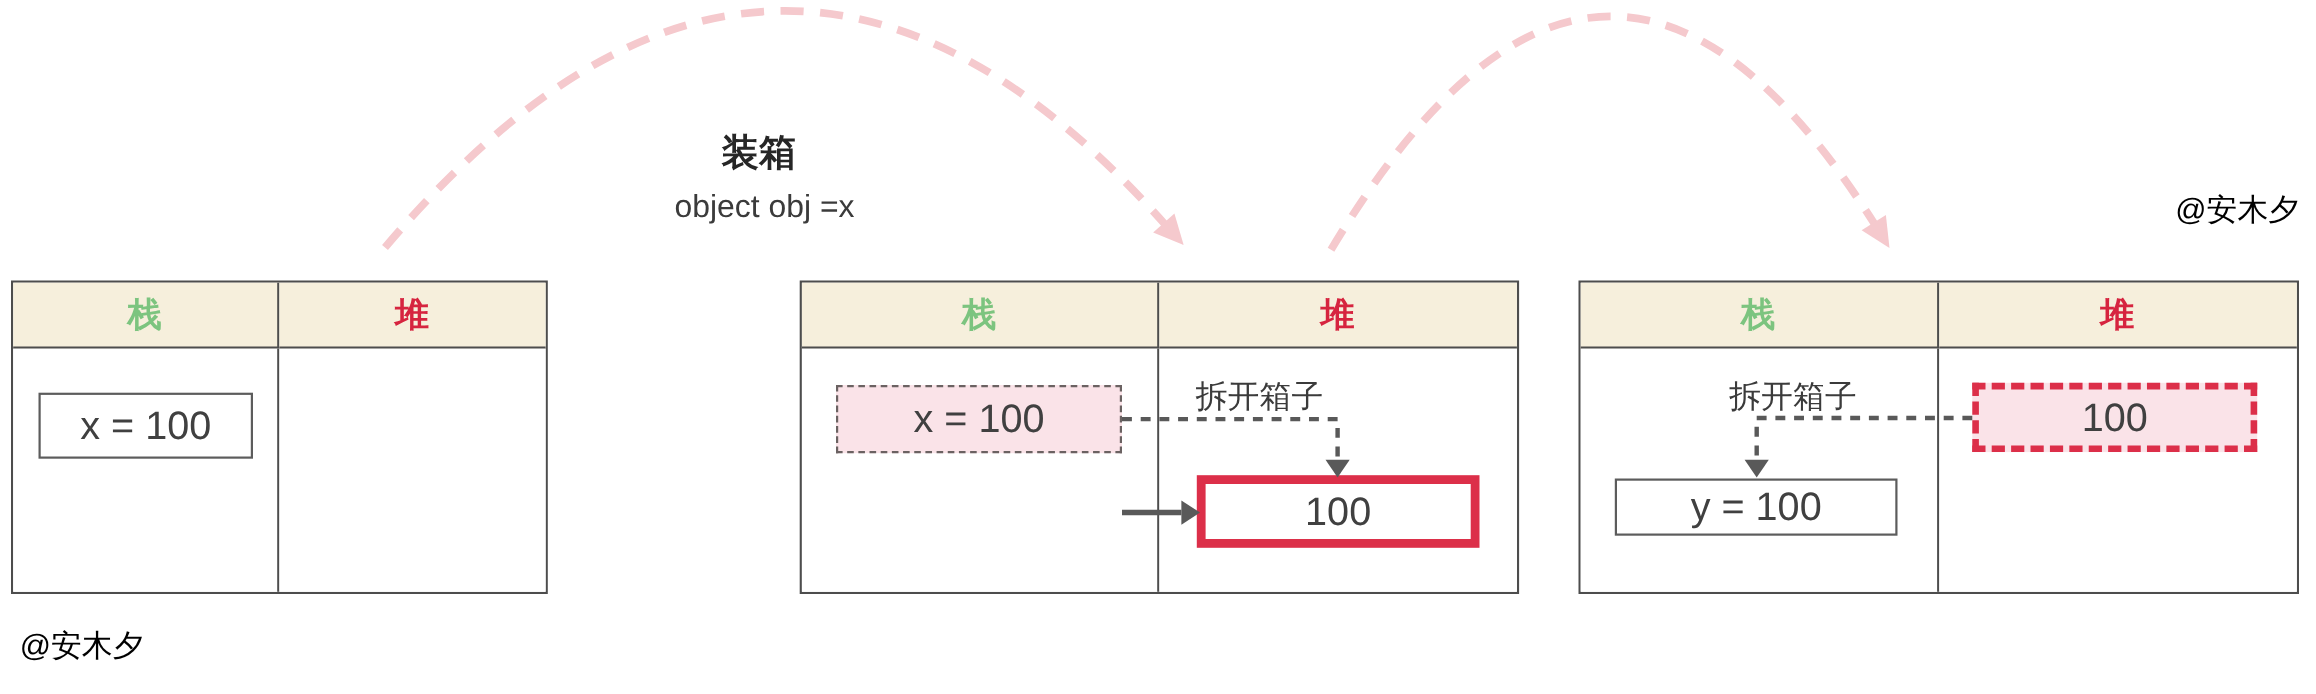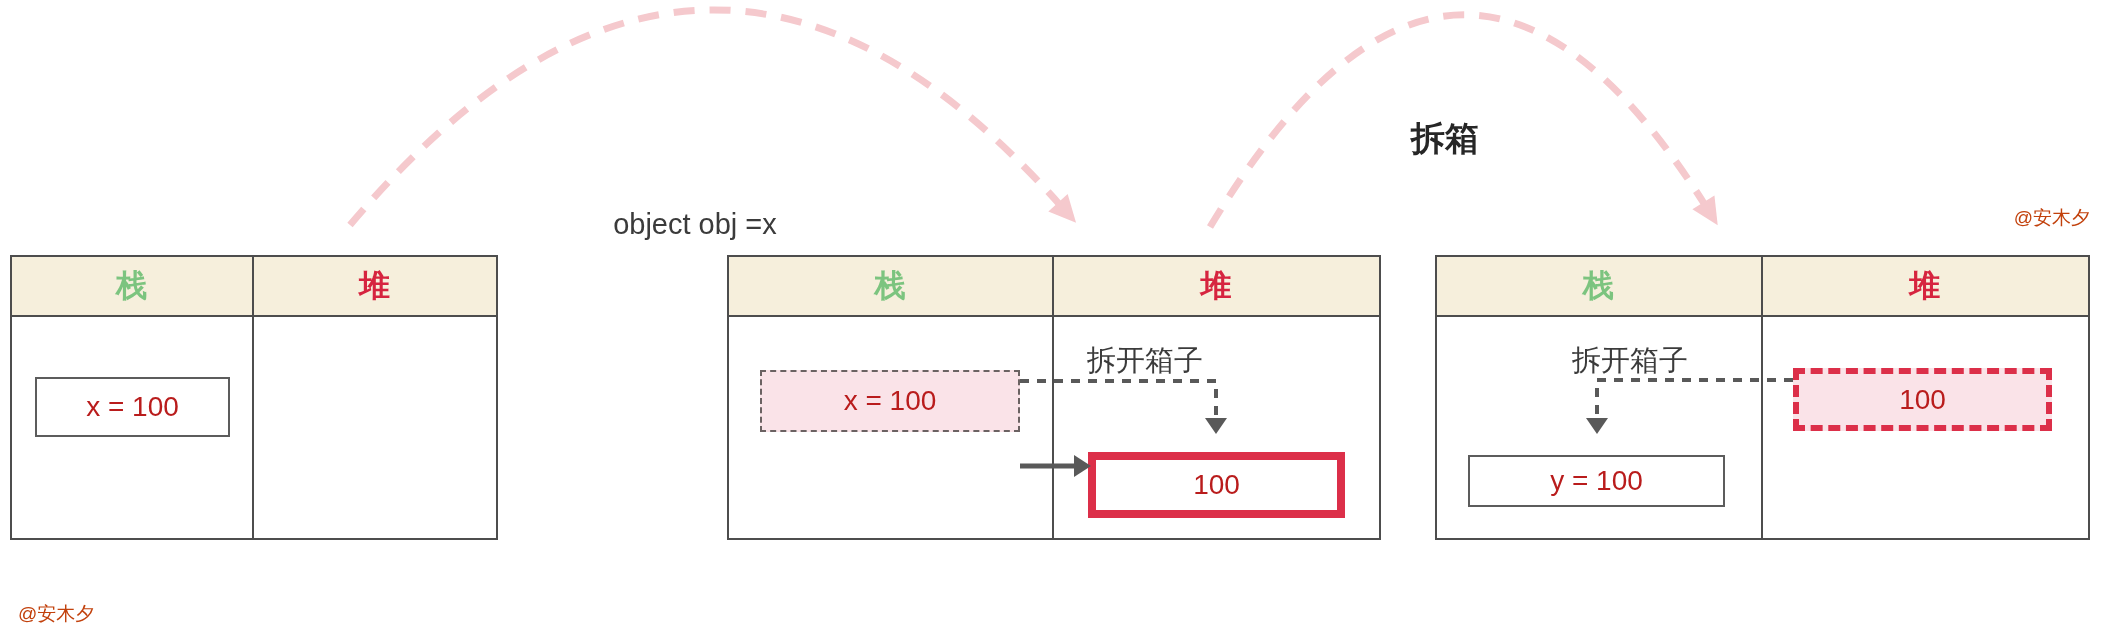--- a/index.html
+++ b/index.html
@@ -11,31 +11,31 @@
        display:grid;grid-template-columns:1fr 1fr;grid-template-rows:60px 1fr;}
   .hd{background:#f6efdc;border-bottom:2px solid #4d4d4d;display:flex;align-items:center;justify-content:center;
       font-weight:bold;font-size:31px;letter-spacing:1px;}
   .hd-stack{color:#7cc47f;border-right:2px solid #4d4d4d;}
   .hd-heap{color:#d6243f;}
   .cell{background:#ffffff;}
   .cell-stack{border-right:2px solid #4d4d4d;}
 
   
   .vbox{position:absolute;box-sizing:border-box;display:flex;align-items:center;justify-content:center;
-        font-size:28px;color:#b91c1c;background:#ffffff;z-index:2;margin-top:20px;}
+        font-size:36px;color:#404040;background:#ffffff;z-index:2;}
   .vbox-plain{border:2px solid #5c5c5c;}
   .vbox-pink-dashed{border:2px dashed #6b6262;background:#fae3e8;}
   .vbox-red{border:8px solid #dc2f49;}
   .vbox-red-dashed{border:6px dashed #dc2f49;background:#fae3e8;}
 
   
   .note{position:absolute;font-size:29px;color:#3b3b3b;text-align:center;z-index:2;}
   .flow-title{position:absolute;font-size:34px;font-weight:bold;color:#262626;text-align:center;z-index:2;}
-  .flow-code{position:absolute;font-size:29px;color:#3b3b3b;text-align:center;z-index:2;margin-top:36px;}
-  .wm{position:absolute;font-size:19px;color:#c2410c;z-index:2;margin-top:33px;}
+  .flow-code{position:absolute;font-size:29px;color:#3b3b3b;text-align:center;z-index:2;}
+  .wm{position:absolute;font-size:28px;color:#000000;z-index:2;}
 
   #overlay{position:absolute;left:0;top:0;z-index:5;pointer-events:none;}
 </style>
 </head>
 <body>
 
 <div id="canvas">
 
   <svg id="overlay" width="2105" height="631" viewBox="0 0 2105 631">
 
@@ -48,22 +48,22 @@
     <path d="M 1020 381 L 1216 381 L 1216 420" fill="none" stroke="#595959" stroke-width="4" stroke-dasharray="9 8"></path>
     <polygon points="1205,418 1227,418 1216,434" fill="#595959"></polygon>
 
     <path d="M 1020 466 L 1074 466" fill="none" stroke="#595959" stroke-width="5"></path>
     <polygon points="1074,455 1074,477 1091,466" fill="#595959"></polygon>
 
     <path d="M 1793 380 L 1597 380 L 1597 420" fill="none" stroke="#595959" stroke-width="4" stroke-dasharray="9 8"></path>
     <polygon points="1586,418 1608,418 1597,434" fill="#595959"></polygon>
   </svg>
 
+  <div class="flow-title" style="left:590px;top:116px;width:200px;">装箱</div>
   <div class="flow-code" style="left:545px;top:172px;width:300px;">object obj =x</div>
-  <div class="flow-title" style="left:1345px;top:116px;width:200px;">拆箱</div>
   <div class="wm" style="left:1940px;top:172px;width:150px;text-align:right;">@安木夕</div>
   <div class="wm" style="left:18px;top:568px;">@安木夕</div>
 
   <div class="tbl" style="left:10px;top:255px;width:488px;height:285px;">
     <div class="hd hd-stack">栈</div>
     <div class="hd hd-heap">堆</div>
     <div class="cell cell-stack"></div>
     <div class="cell"></div>
   </div>
   <div class="vbox vbox-plain" style="left:35px;top:357px;width:195px;height:60px;">x = 100</div>

